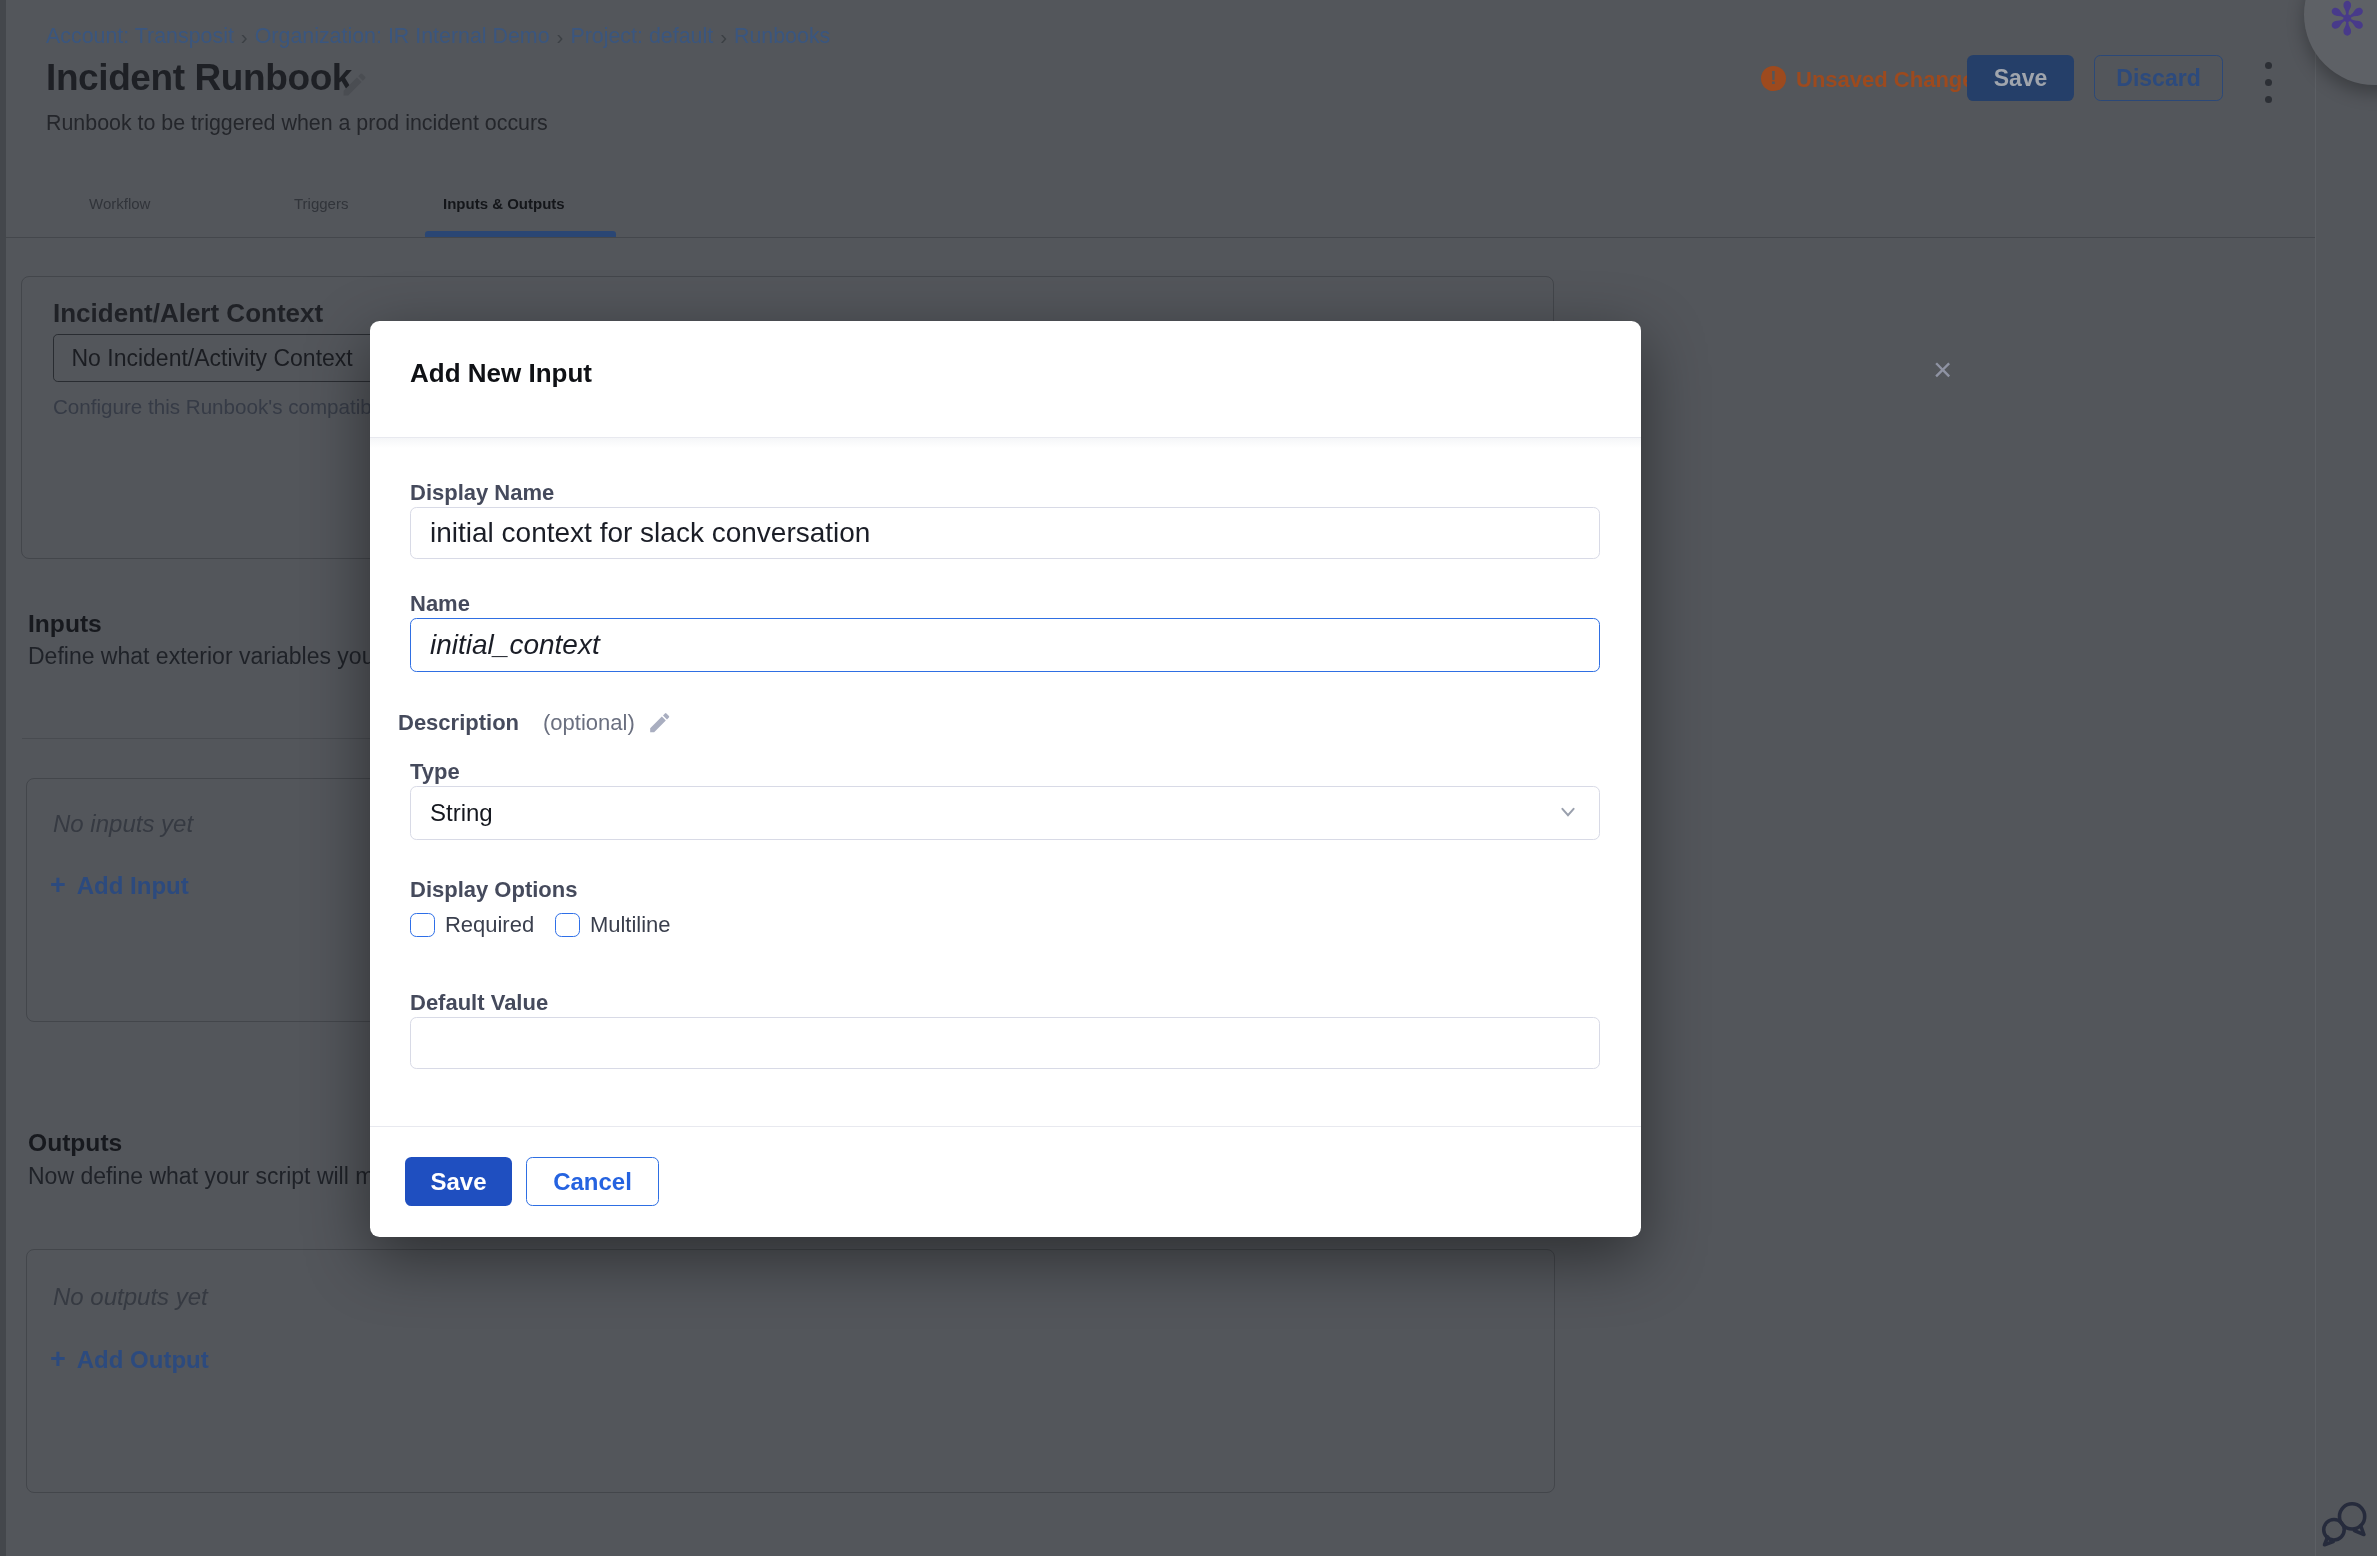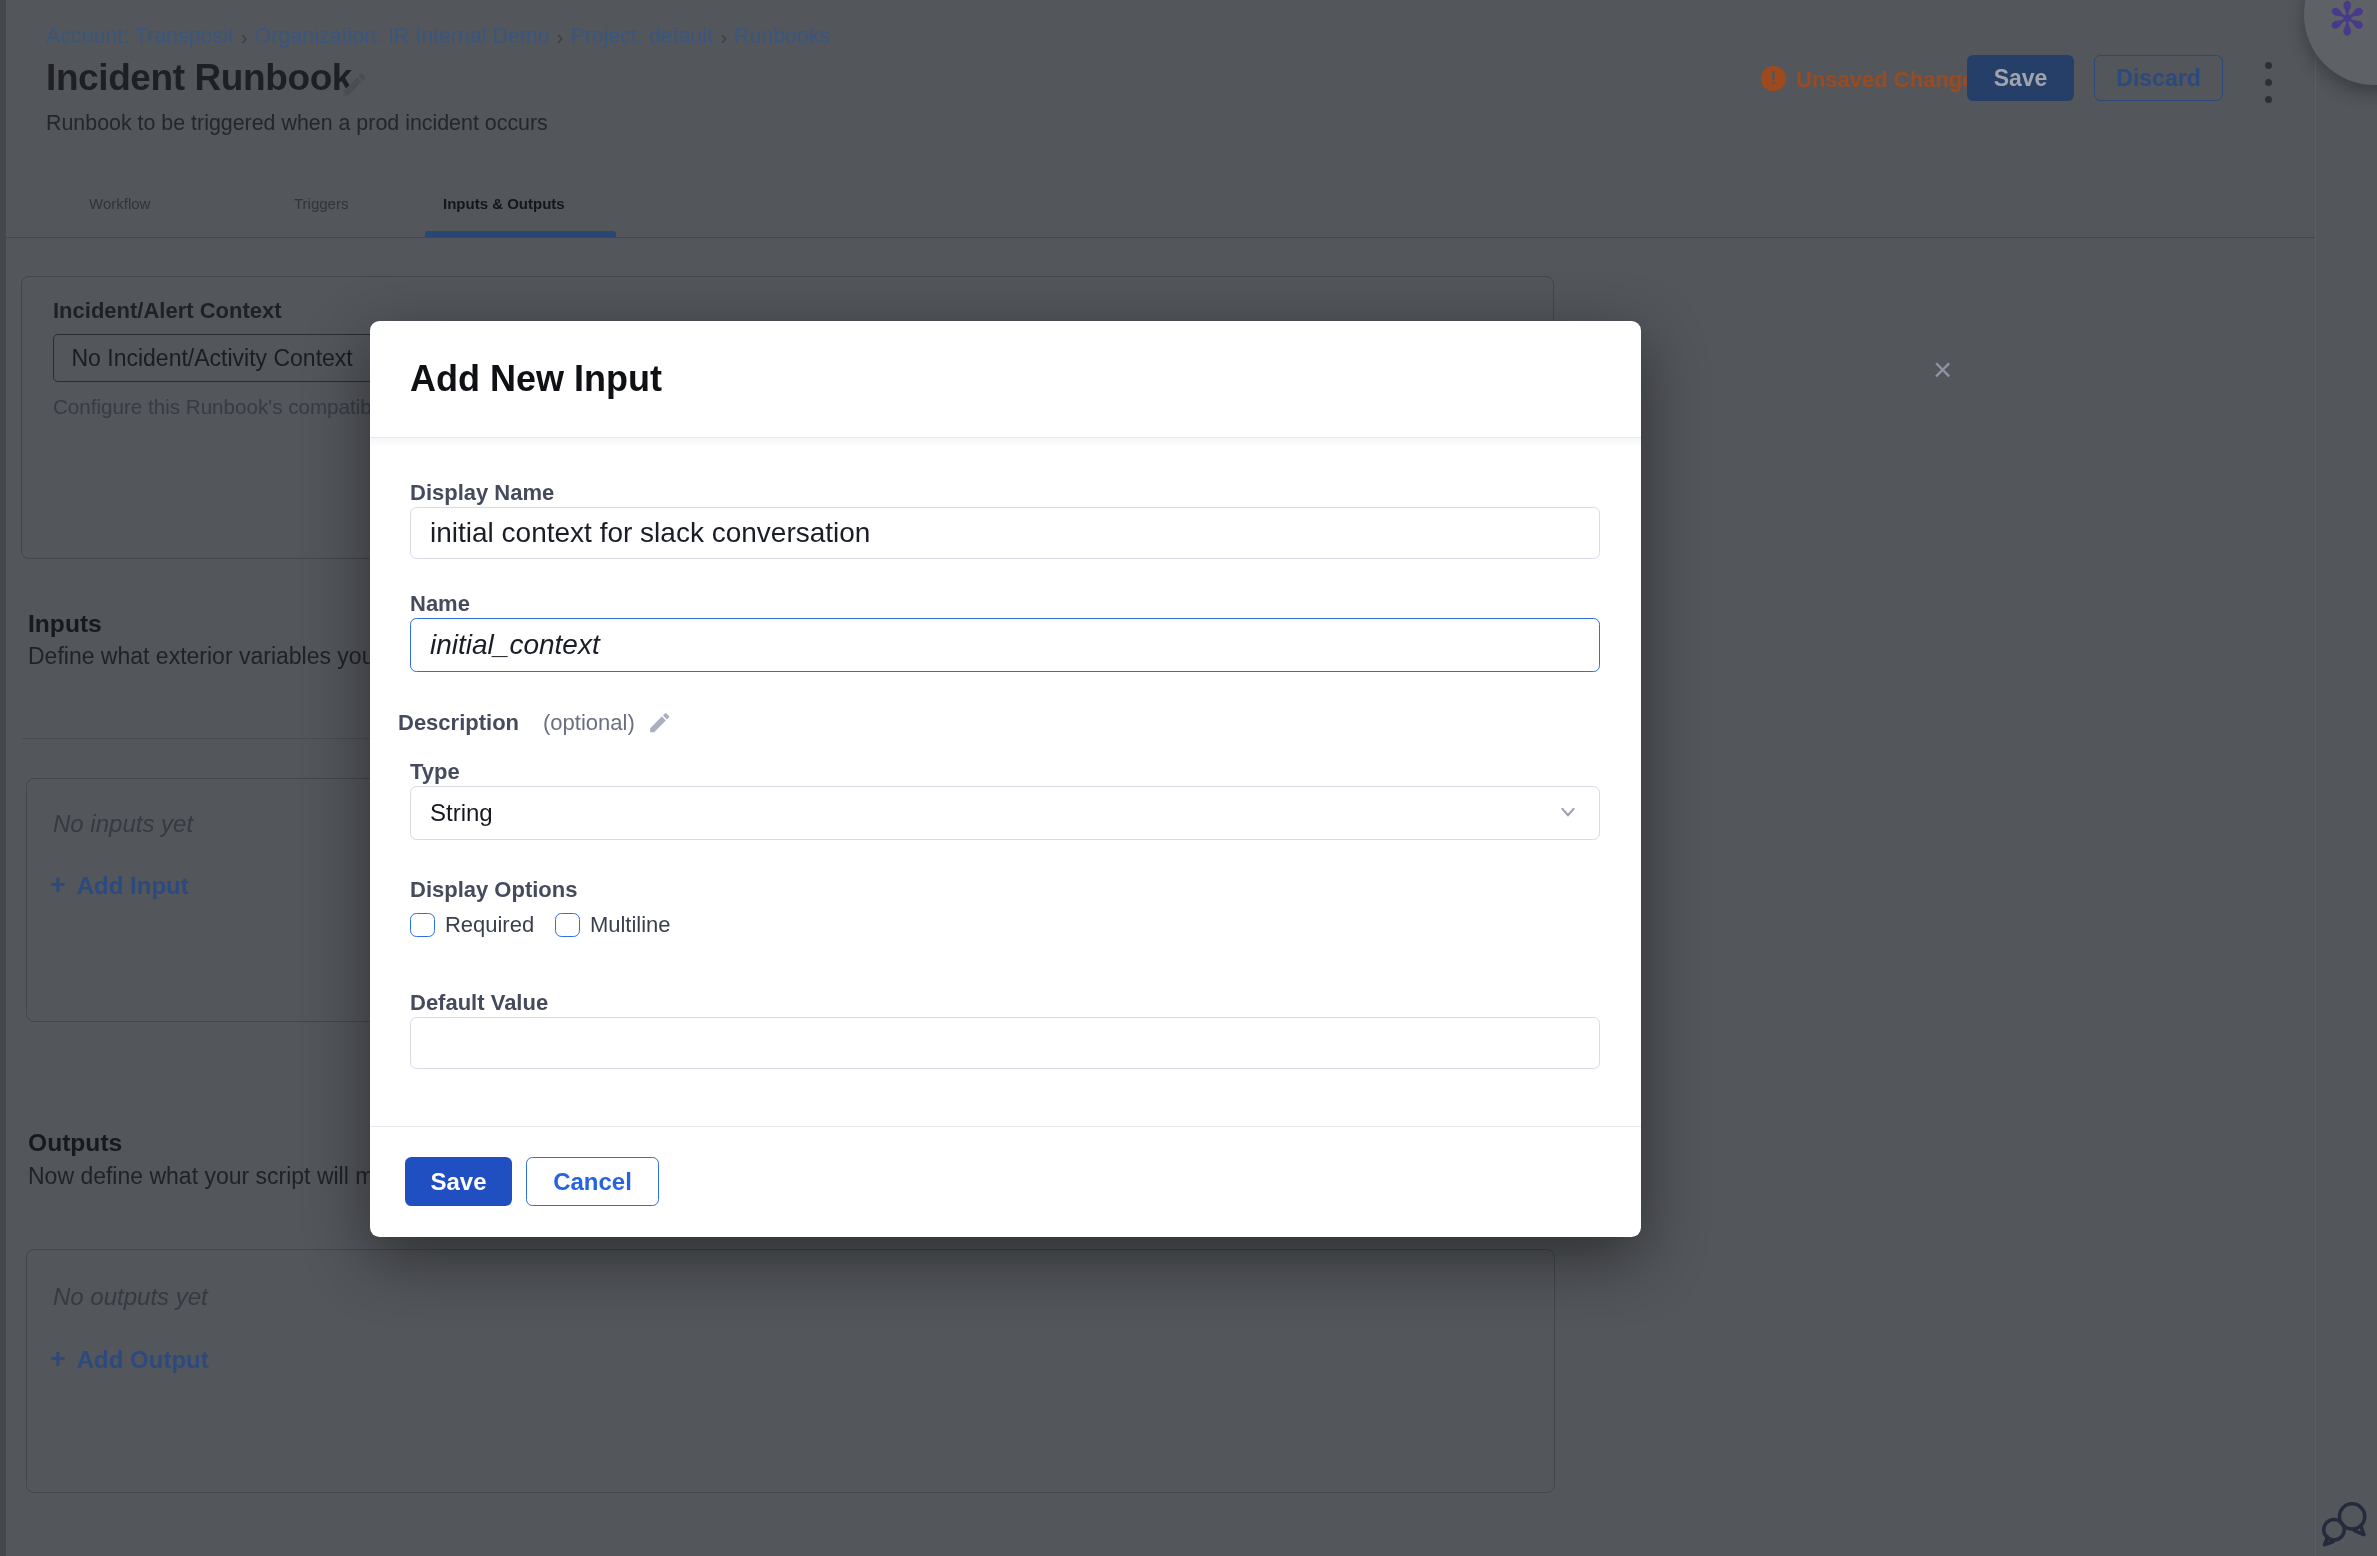--- a/index.html
+++ b/index.html
@@ -21,42 +21,42 @@
   .hdr-save{left:1967px;top:55px;width:107px;height:46px;background:#253f69;color:#a0a5ad;font-size:23px;}
   .hdr-discard{left:2094px;top:55px;width:129px;height:46px;border:1.6px solid #2b4878;color:#2c4a7d;font-size:23px;}
   .kebab{left:2258px;top:62px;width:20.6px;height:41px;display:flex;flex-direction:column;align-items:center;justify-content:space-between;cursor:pointer;}
   .kebab i{width:7.1px;height:7.1px;border-radius:50%;background:#2c2f35;}
   .tab{top:195px;font-size:15px;color:#31343a;cursor:pointer;}
   .tab.active{font-weight:bold;color:#14161a;}
   .tab-underline{left:425px;top:231px;width:191px;height:6.4px;background:#2a4674;border-radius:3.2px 3.2px 0 0;}
   .tabs-border{left:5.6px;top:237px;width:2309px;height:0.8px;background:#44474c;}
   .panel{border:0.8px solid #43464b;border-radius:8px;}
   .ctx-panel{left:21.4px;top:276px;width:1533px;height:283px;}
-  .ctx-label{left:53px;top:298px;font-size:22px;font-weight:600;color:#1f2126;}
+  .ctx-label{left:53px;top:298px;font-size:26px;font-weight:600;color:#1f2126;}
   .ctx-select{left:53px;top:334px;width:683px;height:48px;border:0.8px solid #292c31;border-radius:4.8px;
     font-size:23px;color:#1b1d22;line-height:46px;padding-left:17.5px;cursor:pointer;}
   .ctx-helper{left:53px;top:395px;font-size:20.6px;color:#363b46;}
   .sec-head{font-size:24.6px;font-weight:bold;color:#17191e;}
   .sec-desc{font-size:23px;color:#1f2228;}
   .divider1{left:22px;top:738px;width:1533px;height:0.8px;background:#484b50;}
   .inputs-card{left:26px;top:778px;width:1529px;height:244px;}
   .outputs-card{left:26px;top:1249px;width:1529px;height:244px;}
   .empty-italic{font-size:24px;font-style:italic;color:#363a42;}
   .add-link{display:flex;align-items:center;gap:11px;font-size:24px;font-weight:bold;color:#2c4a7e;cursor:pointer;}
   .add-plus{font-size:27px;font-weight:bold;}
   .rail-line{left:2315px;top:0;width:0.8px;height:1556px;background:#5c5f64;}
   .chat-icon{left:2319px;top:1499px;width:52px;height:49px;color:#262b3c;cursor:pointer;}
   .fab-circle{left:2304px;top:-56px;width:141px;height:141px;border-radius:50%;background:#5e6166;
     box-shadow:0 8px 17.5px rgba(0,0,0,0.28);cursor:pointer;}
   .fab-glyph{left:2328px;top:-8px;font-size:46px;color:#483a8a;}
   
   .modal{left:370px;top:321px;width:1271px;height:916px;background:#ffffff;border-radius:9.5px;
     box-shadow:0 20.6px 64px rgba(0,0,0,0.45);}
   .modal .abs{position:absolute;}
-  .m-title{left:40px;top:37px;font-size:36px;font-weight:bold;color:#0f1115;}
+  .m-title{left:40px;top:37px;font-size:26px;font-weight:bold;color:#0f1115;}
   .m-close{left:1563px;top:32px;font-size:33px;color:#8f93a3;cursor:pointer;line-height:1;}
   .m-close{left:1563px;}
   .m-head-div{left:0;top:116px;width:1271px;height:11px;border-top:0.8px solid #e8e9ef;
     background:linear-gradient(#f5f6f8,rgba(255,255,255,0));}
   .m-label{font-size:22px;font-weight:600;color:#454a5c;}
   .m-optional{font-weight:400;color:#6b7080;}
   .m-input{left:40px;width:1190px;height:52px;border:0.8px solid #d8dae6;border-radius:6.4px;
     font-size:28px;color:#1a1d26;padding:0 19px;outline:none;background:#fff;}
   .m-input.focused{border:1.6px solid #2f6fe3;height:54px;font-style:italic;}
   .m-select{left:40px;top:465px;width:1190px;height:54px;border:0.8px solid #d8dae6;border-radius:6.4px;

